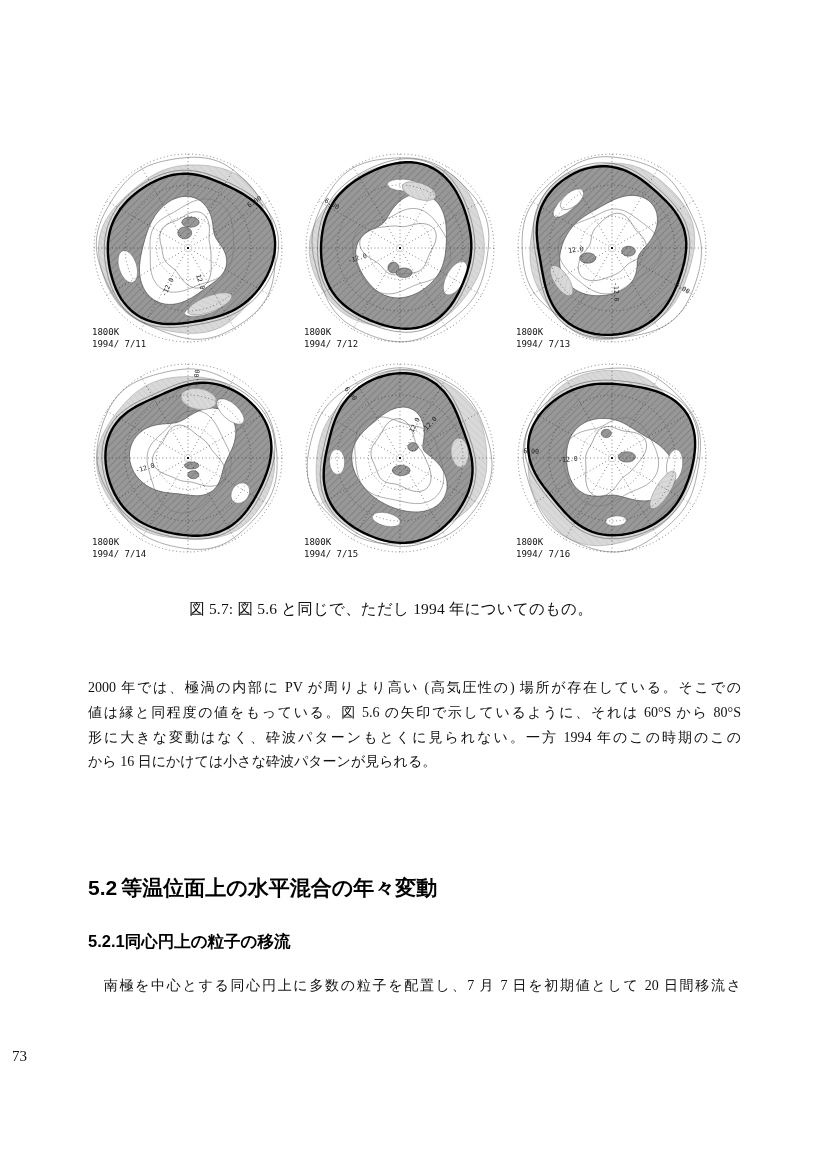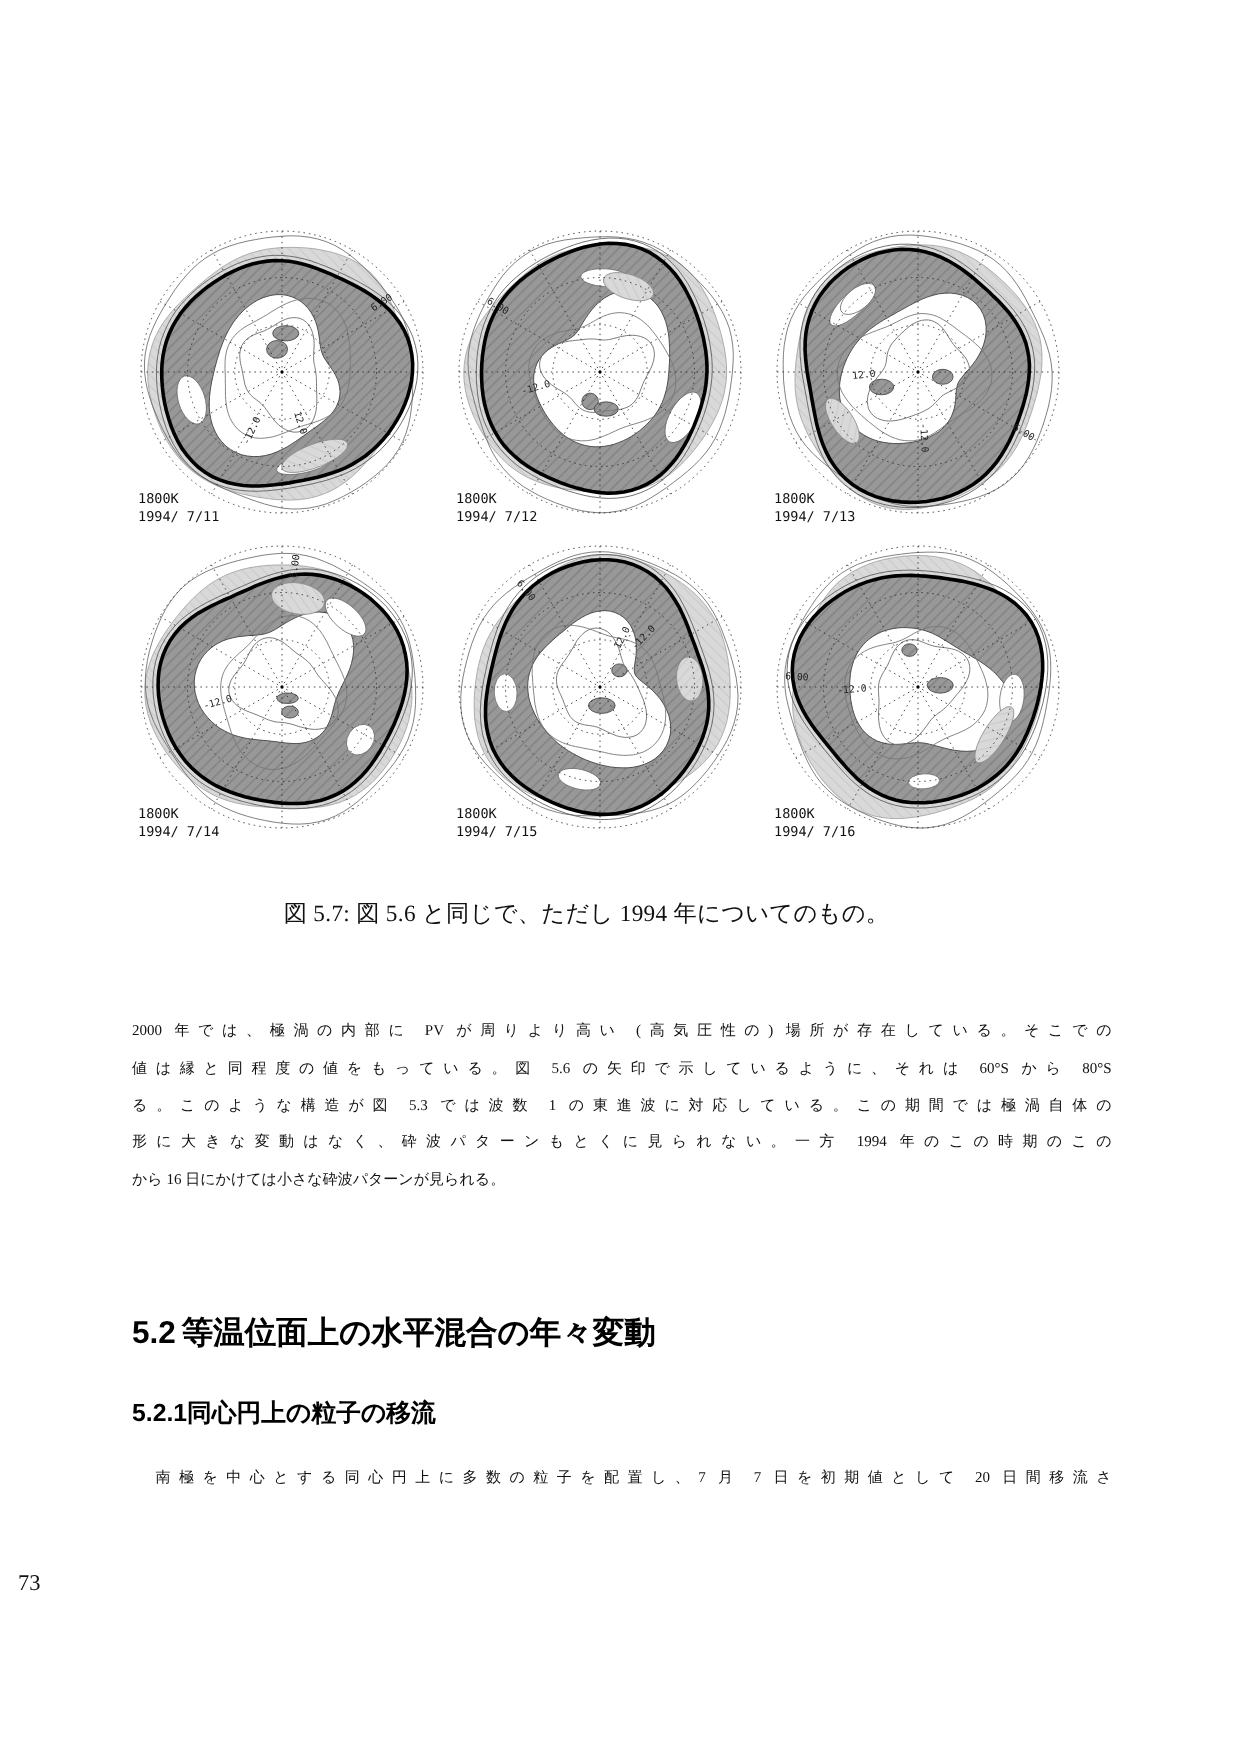--- a/index.html
+++ b/index.html
@@ -15,21 +15,21 @@
   .map{width:204px;height:204px;}
   .map svg{display:block;}
   .mlab{font-family:"DejaVu Sans Mono","Liberation Mono",monospace;font-size:9px;fill:#111;}
   .clab{font-family:"DejaVu Sans Mono","Liberation Mono",monospace;font-size:6.5px;fill:#222;}
   
   .caption{
     position:absolute;top:599px;left:0;width:782px;text-align:center;
     font-size:15.5px;letter-spacing:0.2px;
   }
   
-  .para{position:absolute;left:88px;width:653px;font-size:10px;}
+  .para{position:absolute;left:88px;width:653px;font-size:14px;}
   .para .tline{line-height:24.8px;text-align:justify;text-align-last:justify;white-space:nowrap;}
   .para .tline.last{text-align-last:left;}
   #para1{top:676px;}
   #para2{top:974px;}
   
   .sec{
     position:absolute;left:88px;margin:0;
     font-family:"Liberation Sans","DejaVu Sans",sans-serif;font-weight:bold;color:#000;
   }
   #sec-52{top:874px;font-size:21px;}
@@ -249,21 +249,20 @@
           <text class="mlab" x="6" y="195">1994/ 7/16</text>
         </svg>
       </div>
     </div>
 
   <div class="caption">図 5.7: 図 5.6 と同じで、ただし 1994 年についてのもの。</div>
 
   <div id="para1" class="para">
       <div class="tline">2000 年では、極渦の内部に PV が周りより高い (高気圧性の) 場所が存在している。そこでの</div>
       <div class="tline">値は縁と同程度の値をもっている。図 5.6 の矢印で示しているように、それは 60°S から 80°S</div>
-      <div class="tline">る。このような構造が図 5.3 では波数 1 の東進波に対応している。この期間では極渦自体の</div>
       <div class="tline">形に大きな変動はなく、砕波パターンもとくに見られない。一方 1994 年のこの時期のこの</div>
       <div class="tline last">から 16 日にかけては小さな砕波パターンが見られる。</div>
     </div>
 
   <h2 id="sec-52" class="sec">
     <span class="secnum">5.2</span><span>等温位面上の水平混合の年々変動</span>
   </h2>
 
   <h3 id="sec-521" class="sec">
     <span class="secnum">5.2.1</span><span>同心円上の粒子の移流</span>

